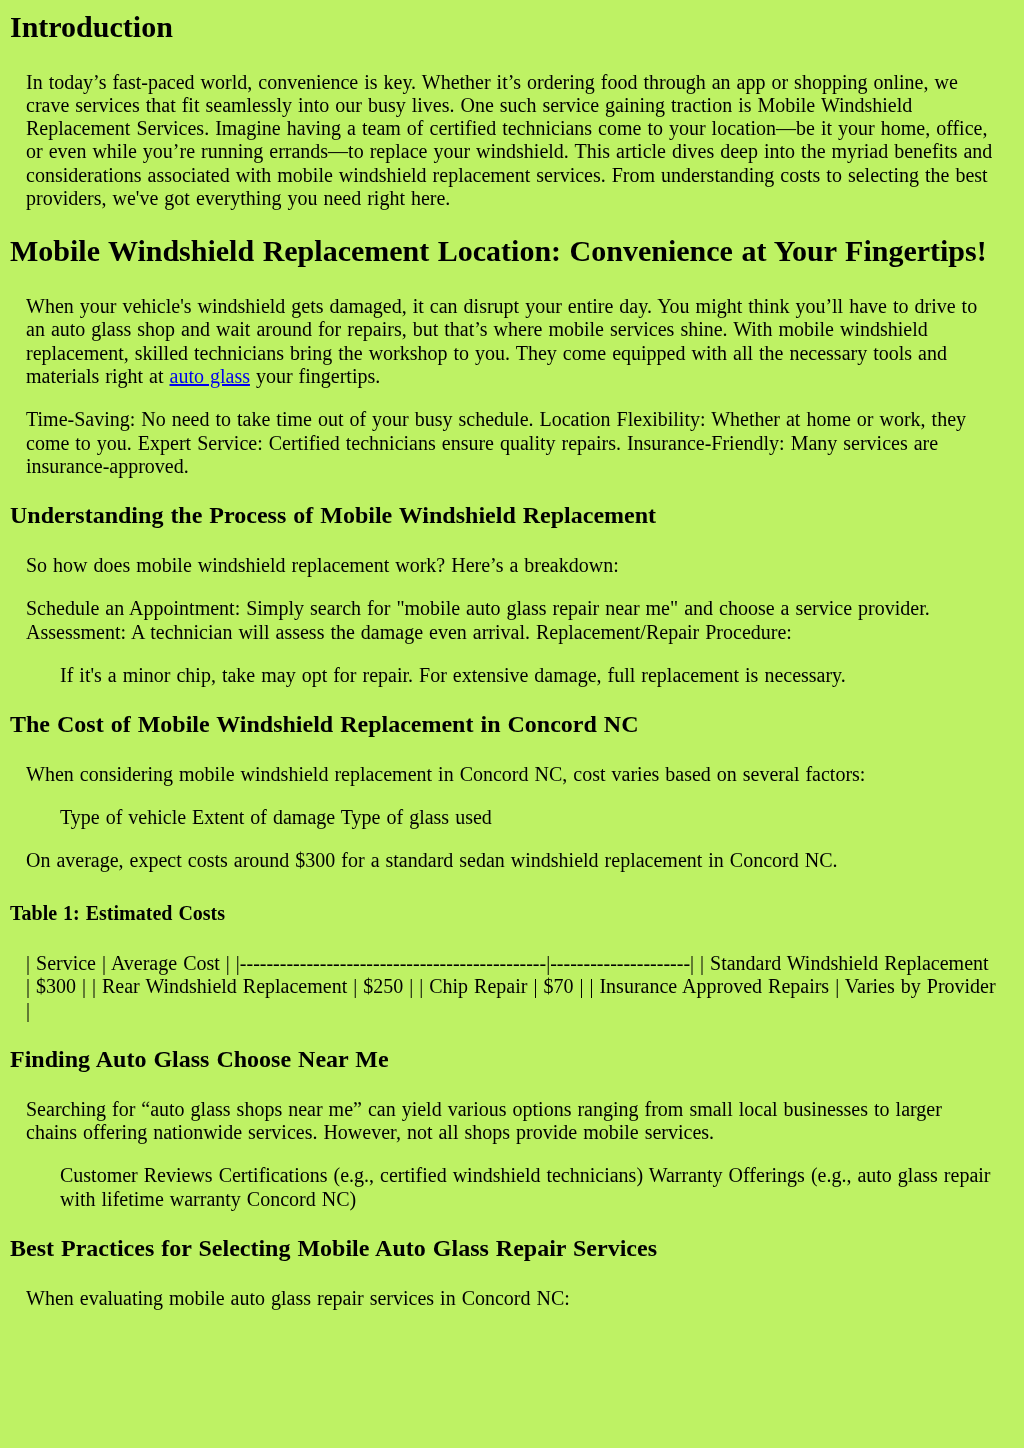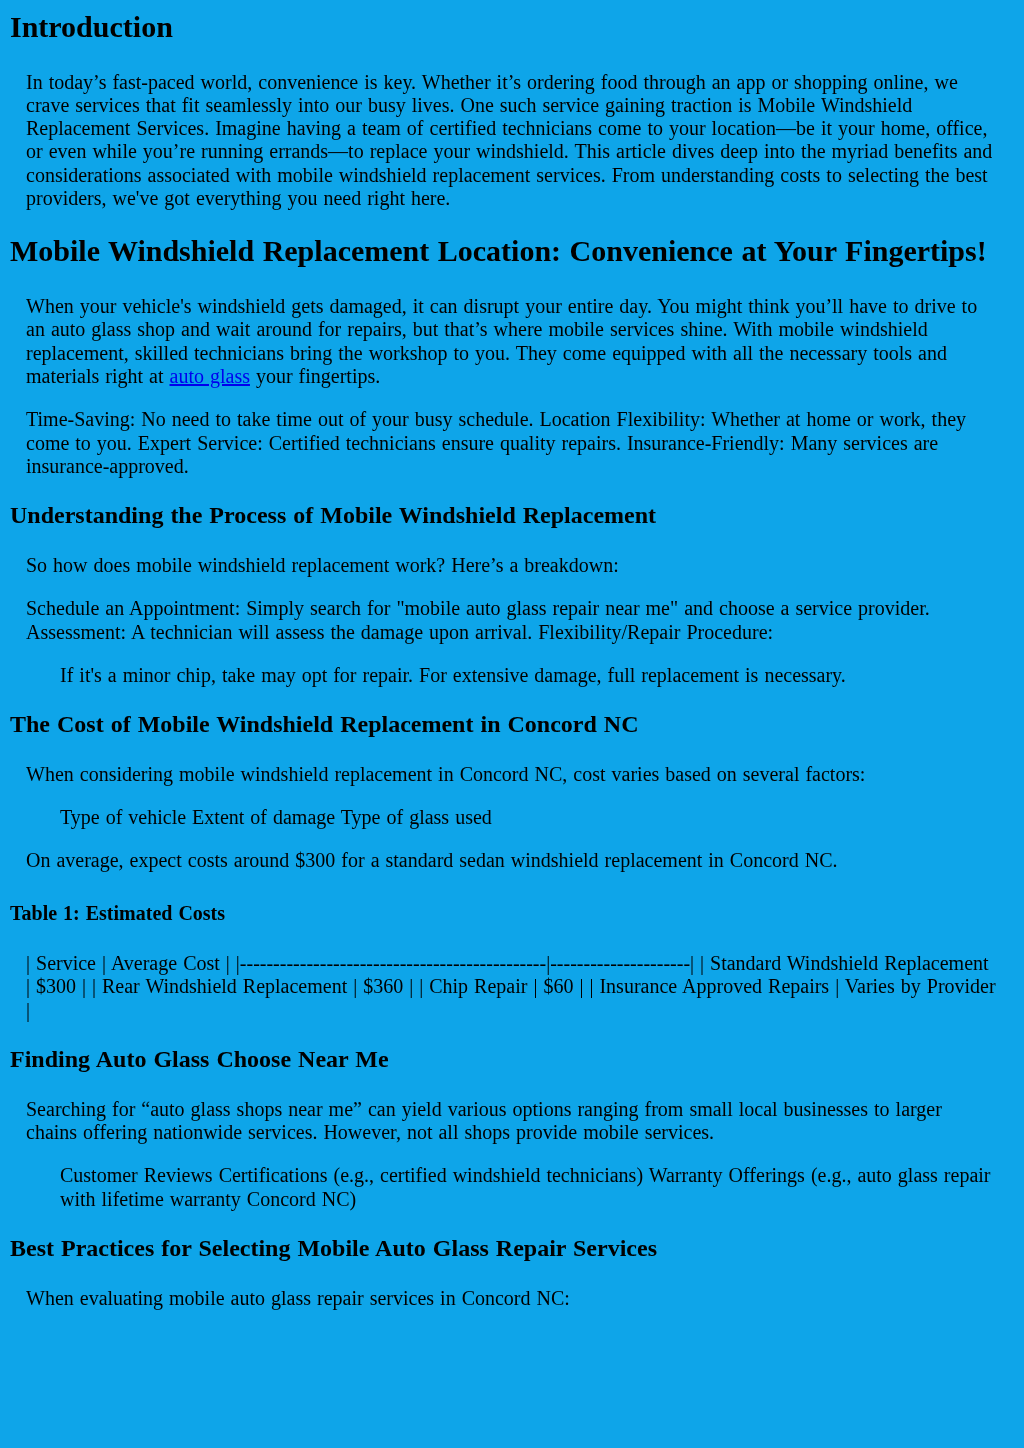--- a/index.html
+++ b/index.html
@@ -6,21 +6,21 @@
     margin: 0;
     padding: 0;
     background: #ffffff;
   }
   .page {
     width: 1024px;
     height: 1448px;
     box-sizing: border-box;
     padding: 10px;
     overflow: hidden;
-    background: #0ea5e9;
+    background: #bef264;
     color: #000000;
     font-family: "Liberation Serif", "DejaVu Serif", serif;
     font-size: 20px;
     line-height: 23.33px;
     word-spacing: 1px;
   }
   h1 {
     font-size: 30px;
     line-height: 34.5px;
     font-weight: bold;
@@ -66,36 +66,36 @@
 
   <p><span>When your vehicle's windshield gets damaged, it can disrupt your entire day. You might think you’ll have to drive to an auto glass shop and wait around for repairs, but that’s where mobile services shine. With mobile windshield replacement, skilled technicians bring the workshop to you. They come equipped with all the necessary tools and materials right at </span><a class="inline-link" href="#">auto glass</a><span> your fingertips.</span></p>
 
 
   <p>Time-Saving: No need to take time out of your busy schedule. Location Flexibility: Whether at home or work, they come to you. Expert Service: Certified technicians ensure quality repairs. Insurance-Friendly: Many services are insurance-approved.</p>
 
   <h2>Understanding the Process of Mobile Windshield Replacement</h2>
 
   <p>So how does mobile windshield replacement work? Here’s a breakdown:</p>
 
-  <p>Schedule an Appointment: Simply search for "mobile auto glass repair near me" and choose a service provider. Assessment: A technician will assess the damage upon arrival. Flexibility/Repair Procedure:</p>
+  <p>Schedule an Appointment: Simply search for "mobile auto glass repair near me" and choose a service provider. Assessment: A technician will assess the damage even arrival. Replacement/Repair Procedure:</p>
 
   <blockquote>If it's a minor chip, take may opt for repair. For extensive damage, full replacement is necessary.</blockquote>
 
 
   <h2>The Cost of Mobile Windshield Replacement in Concord NC</h2>
 
   <p>When considering mobile windshield replacement in Concord NC, cost varies based on several factors:</p>
 
   <blockquote>Type of vehicle Extent of damage Type of glass used</blockquote>
 
   <p>On average, expect costs around $300 for a standard sedan windshield replacement in Concord NC.</p>
 
   <h4>Table 1: Estimated Costs</h4>
 
-  <p>| Service | Average Cost | |----------------------------------------------|---------------------| | Standard Windshield Replacement | $300 | | Rear Windshield Replacement | $360 | | Chip Repair | $60 | | Insurance Approved Repairs | Varies by Provider |</p>
+  <p>| Service | Average Cost | |----------------------------------------------|---------------------| | Standard Windshield Replacement | $300 | | Rear Windshield Replacement | $250 | | Chip Repair | $70 | | Insurance Approved Repairs | Varies by Provider |</p>
 
   <h2>Finding Auto Glass Choose Near Me</h2>
 
   <p>Searching for “auto glass shops near me” can yield various options ranging from small local businesses to larger chains offering nationwide services. However, not all shops provide mobile services.</p>
 
 
   <blockquote>Customer Reviews Certifications (e.g., certified windshield technicians) Warranty Offerings (e.g., auto glass repair with lifetime warranty Concord NC)</blockquote>
 
   <h2>Best Practices for Selecting Mobile Auto Glass Repair Services</h2>
 

